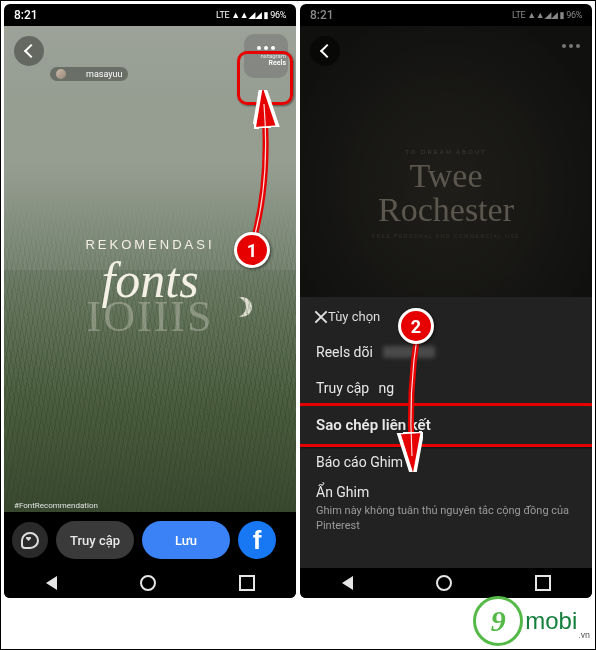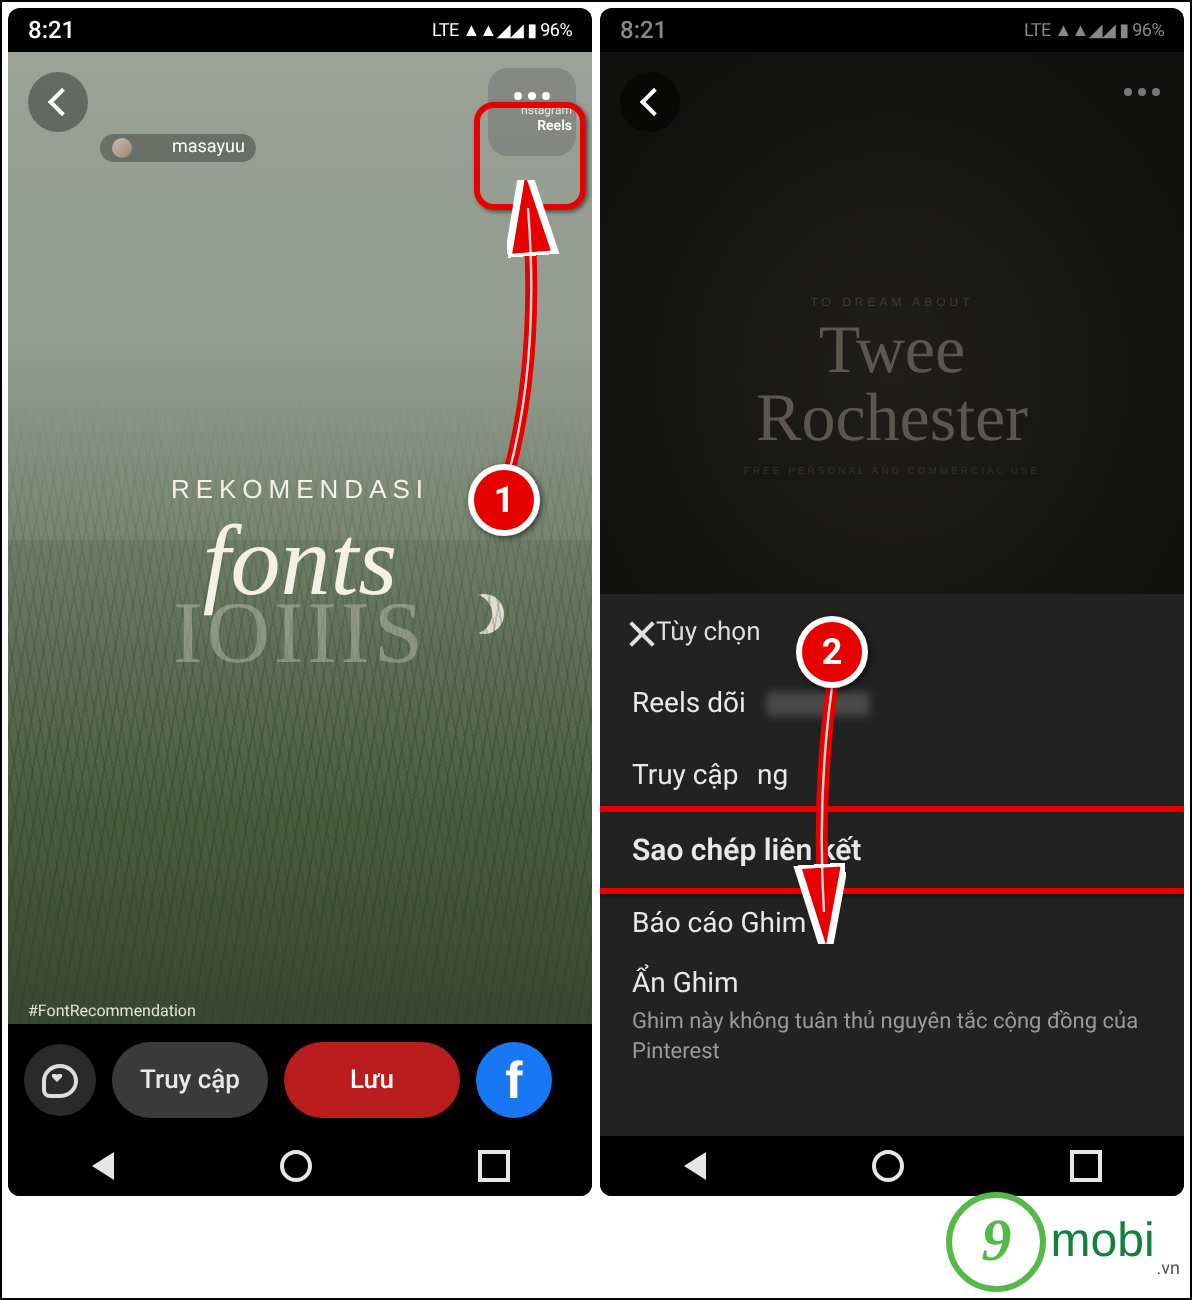--- a/index.html
+++ b/index.html
@@ -223,21 +223,21 @@
 }
 .pill-btn {
   height: 38px;
   border-radius: 19px;
   padding: 0 14px;
   display: flex; align-items: center;
   font-size: 13px;
   font-weight: 500;
 }
 .visit-btn { background: #3a3a3a; color: #e8e8e8; }
-.save-btn { background: #b91c1c; color: #fff; flex: 0 0 60px; justify-content: center;}
+.save-btn { background: #3b82f6; color: #fff; flex: 0 0 60px; justify-content: center;}
 .share-btn {
   width: 38px; height: 38px; border-radius: 50%;
   background: #1877f2;
   display: flex; align-items: center; justify-content: center;
   font-family: sans-serif;
 }
 .fb-f {
   color: #fff; font-size: 26px; font-weight: 800;
 }
 

